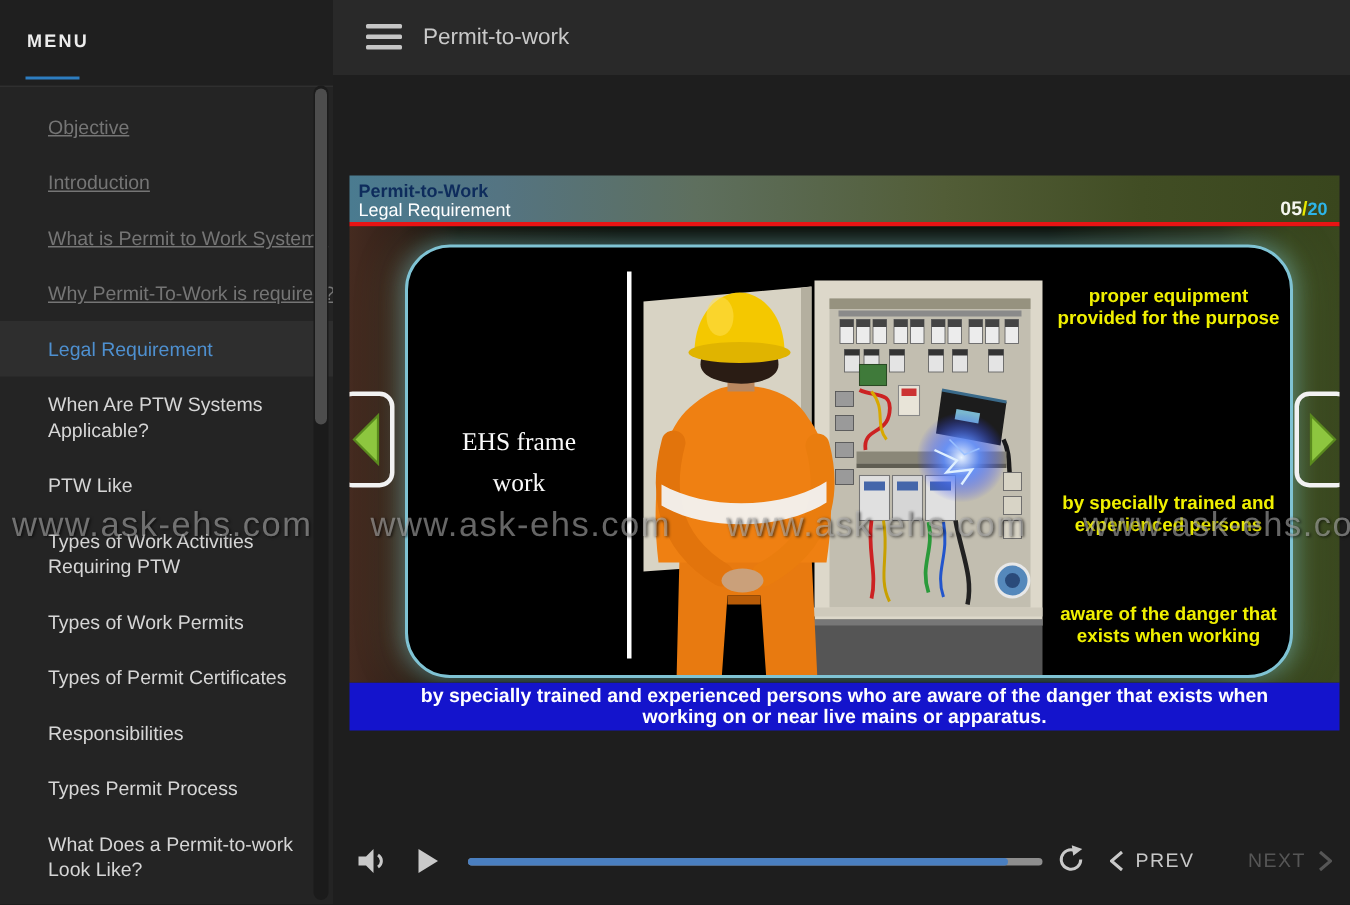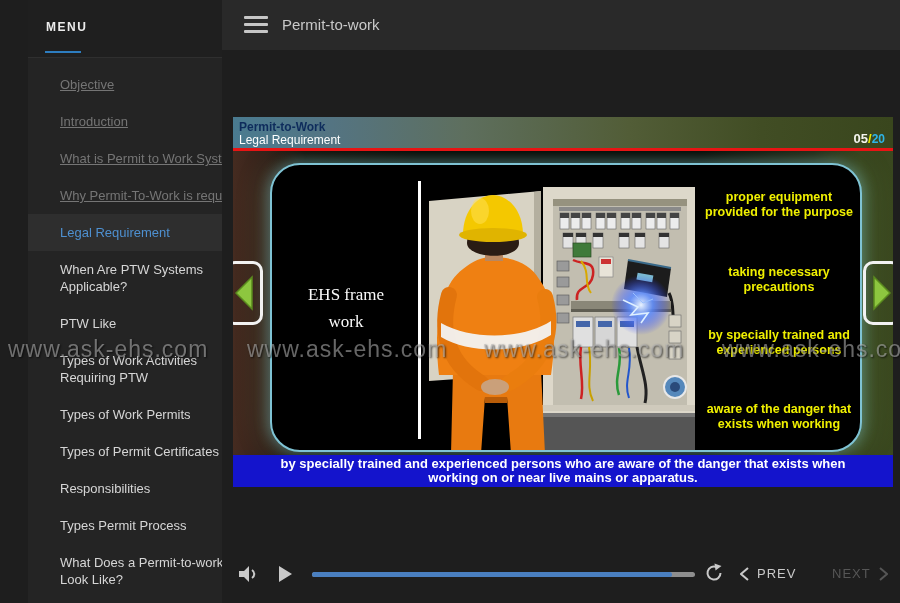--- a/index.html
+++ b/index.html
@@ -1,20 +1,20 @@
 <!DOCTYPE html>
 <html><head>
 <meta charset="utf-8">
 <style>
   html,body{margin:0;padding:0;background:#1e1e1e;}
   body{width:900px;height:603px;overflow:hidden;font-family:"Liberation Sans",sans-serif;}
   .app{position:relative;width:900px;height:603px;overflow:hidden;background:#1e1e1e;}
 
   
-  .sidebar{position:absolute;left:0;top:0;width:222px;height:603px;background:#242424;overflow:hidden;margin-left:28px;}
+  .sidebar{position:absolute;left:0;top:0;width:222px;height:603px;background:#242424;overflow:hidden;}
   .sidebar-header{position:relative;height:57px;background:#1f1f1f;border-bottom:1px solid #2f2f2f;}
   .menu-title{position:absolute;left:18px;top:20px;font-size:12px;font-weight:bold;letter-spacing:1.5px;color:#ececec;}
   .menu-underline{position:absolute;left:17px;top:51px;width:36px;height:2px;background:#2d7dc0;}
   .menu{padding-top:8px;}
   .menu-item{padding:10px 14px 10px 32px;font-size:13px;line-height:17px;color:#d6d6d6;cursor:pointer;white-space:nowrap;overflow:hidden;}
   .menu-item.wrap{white-space:normal;}
   .menu-item.dimmed{color:#757575;text-decoration:underline;}
   .menu-item.active{background:#2e2e2e;color:#4e90d0;}
   .scrollbar{position:absolute;right:3px;top:57px;width:10px;height:543px;background:#1b1b1b;border-radius:5px;}
   .scroll-thumb{position:absolute;left:1px;top:2px;width:8px;height:224px;background:#4d4d4d;border-radius:4px;cursor:pointer;}
@@ -244,21 +244,20 @@
               <rect x="62" y="82" width="18" height="14" fill="#b9875f"></rect>
               <path d="M44,78 C44,94 96,96 96,78 C96,68 88,60 70,60 C52,60 44,68 44,78 Z" fill="#2a1c14"></path>
               <path d="M40,70 C40,44 56,30 70,30 C84,30 100,44 100,70 Z" fill="#f4c800"></path>
               <ellipse cx="70" cy="70" rx="34" ry="7" fill="#e0b400"></ellipse>
               <ellipse cx="57" cy="46" rx="9" ry="13" fill="#ffe050" opacity="0.55"></ellipse>
             </g>
           </svg>
 
           <div class="bullets">
             <div class="bullet b0">proper equipment provided for the purpose</div>
-            <div class="bullet b1">taking necessary precautions</div>
             <div class="bullet b2">by specially trained and experienced persons</div>
             <div class="bullet b3">aware of the danger that exists when working</div>
           </div>
         </div>
 
         <button class="nav-arrow left">
           <svg width="26" height="44" viewBox="0 0 26 44">
             <polygon points="21,6 5,22 21,38" fill="#8dc63f" stroke="#5a8a1e" stroke-width="1.5"></polygon>
           </svg>
         </button>

